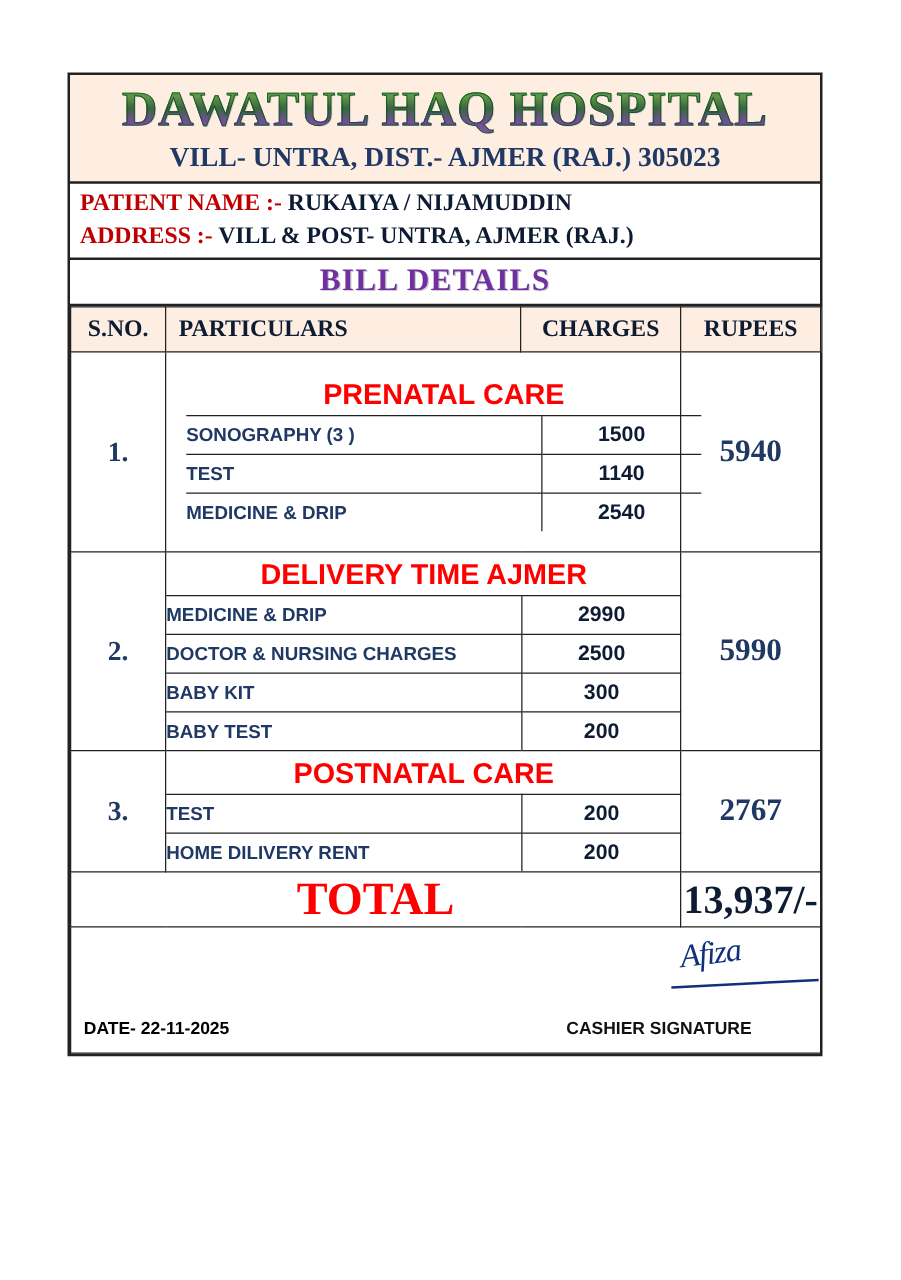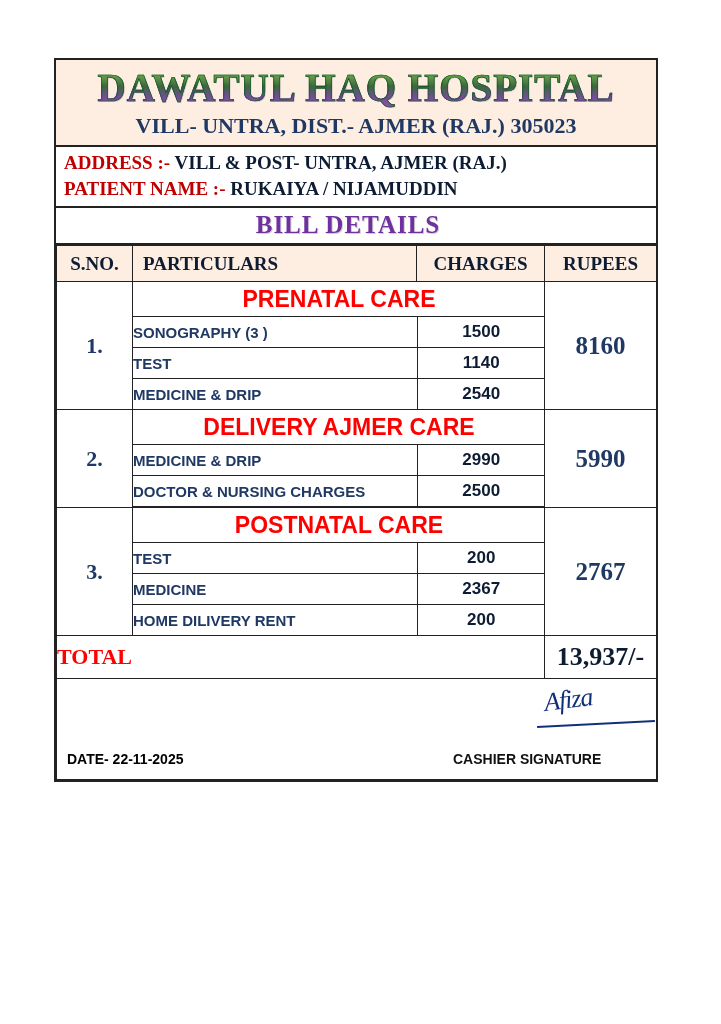--- a/index.html
+++ b/index.html
@@ -171,32 +171,32 @@
     height: 30px;
     border-bottom: 1.5px solid #222 !important;
     vertical-align: bottom;
     padding-bottom: 2px;
   }
   .item-amt.last { border-bottom: 0 !important; }
   .inner-name-col { width: 284px; }
   .inner-amt-col { width: 128px; }
 
   .total-label {
-    text-align: left;
-    font-family: "Liberation Serif", serif;
-    font-weight: bold;
-    font-size: 22px;
+    text-align: center;
+    font-family: "Liberation Serif", serif;
+    font-weight: bold;
+    font-size: 37px;
     color: #ff0000;
     height: 42px;
   }
   .total-value {
     text-align: center;
     font-family: "Liberation Serif", serif;
     font-weight: bold;
-    font-size: 26px;
+    font-size: 32px;
     color: #0d1b33;
   }
 
   
   .footer {
     position: relative;
     height: 100px;
     border-top: 0;
   }
   .sign-script {
@@ -244,26 +244,26 @@
 <div class="page">
   <div class="bill">
 
     <div class="header">
       <div class="hospital-name">DAWATUL HAQ HOSPITAL</div>
       <div class="hospital-addr">VILL- UNTRA, DIST.- AJMER (RAJ.)  305023</div>
     </div>
 
     <div class="patient-block">
       <div class="patient-line">
+        <span class="lbl-red">PATIENT NAME :-</span>
+        <span class="val-dark">RUKAIYA / NIJAMUDDIN</span>
+      </div>
+      <div class="patient-line">
         <span class="lbl-red">ADDRESS :-</span>
         <span class="val-dark">VILL &amp; POST- UNTRA, AJMER (RAJ.)</span>
-      </div>
-      <div class="patient-line">
-        <span class="lbl-red">PATIENT NAME :-</span>
-        <span class="val-dark">RUKAIYA / NIJAMUDDIN</span>
       </div>
     </div>
 
     <div class="bill-title">
       <span>BILL DETAILS</span>
     </div>
 
     <table class="bt">
       <colgroup>
         <col class="col-sno">
@@ -276,21 +276,21 @@
           <td>S.NO.</td>
           <td class="part-head">PARTICULARS</td>
           <td>CHARGES</td>
           <td>RUPEES</td>
         </tr>
       </thead>
       <tbody>
 
         <tr>
           <td class="sno-cell">1.</td>
-          <td colspan="2" style="padding:0">
+          <td colspan="2" style="padding:16px">
             <table class="inner">
               <colgroup>
                   <col class="inner-name-col">
                   <col class="inner-amt-col">
                 </colgroup>
               <tbody>
                   <tr>
                     <td class="sec-title" colspan="2">PRENATAL CARE</td>
                   </tr>
               <tr>
@@ -301,42 +301,50 @@
                 <td class="item-name">TEST</td>
                 <td class="item-amt">1140</td>
               </tr>
               <tr>
                 <td class="item-name last">MEDICINE &amp; DRIP</td>
                 <td class="item-amt last">2540</td>
               </tr>
             </tbody>
               </table>
           </td>
-          <td class="rup-cell">8160</td>
+          <td class="rup-cell">5940</td>
         </tr>
 
         <tr>
           <td class="sno-cell">2.</td>
           <td colspan="2" style="padding:0">
             <table class="inner">
               <colgroup>
                   <col class="inner-name-col">
                   <col class="inner-amt-col">
                 </colgroup>
               <tbody>
                   <tr>
-                    <td class="sec-title" colspan="2">DELIVERY AJMER CARE</td>
+                    <td class="sec-title" colspan="2">DELIVERY TIME AJMER</td>
                   </tr>
               <tr>
                 <td class="item-name">MEDICINE &amp; DRIP</td>
                 <td class="item-amt">2990</td>
               </tr>
               <tr>
                 <td class="item-name">DOCTOR &amp; NURSING CHARGES</td>
                 <td class="item-amt">2500</td>
+              </tr>
+              <tr>
+                <td class="item-name">BABY KIT</td>
+                <td class="item-amt">300</td>
+              </tr>
+              <tr>
+                <td class="item-name last">BABY TEST</td>
+                <td class="item-amt last">200</td>
               </tr>
             </tbody>
               </table>
           </td>
           <td class="rup-cell">5990</td>
         </tr>
 
         <tr>
           <td class="sno-cell">3.</td>
           <td colspan="2" style="padding:0">
@@ -347,24 +355,20 @@
                 </colgroup>
               <tbody>
                   <tr>
                     <td class="sec-title" colspan="2">POSTNATAL CARE</td>
                   </tr>
               <tr>
                 <td class="item-name">TEST</td>
                 <td class="item-amt">200</td>
               </tr>
               <tr>
-                <td class="item-name">MEDICINE</td>
-                <td class="item-amt">2367</td>
-              </tr>
-              <tr>
                 <td class="item-name last">HOME DILIVERY RENT</td>
                 <td class="item-amt last">200</td>
               </tr>
             </tbody>
               </table>
           </td>
           <td class="rup-cell">2767</td>
         </tr>
 
         <tr>

